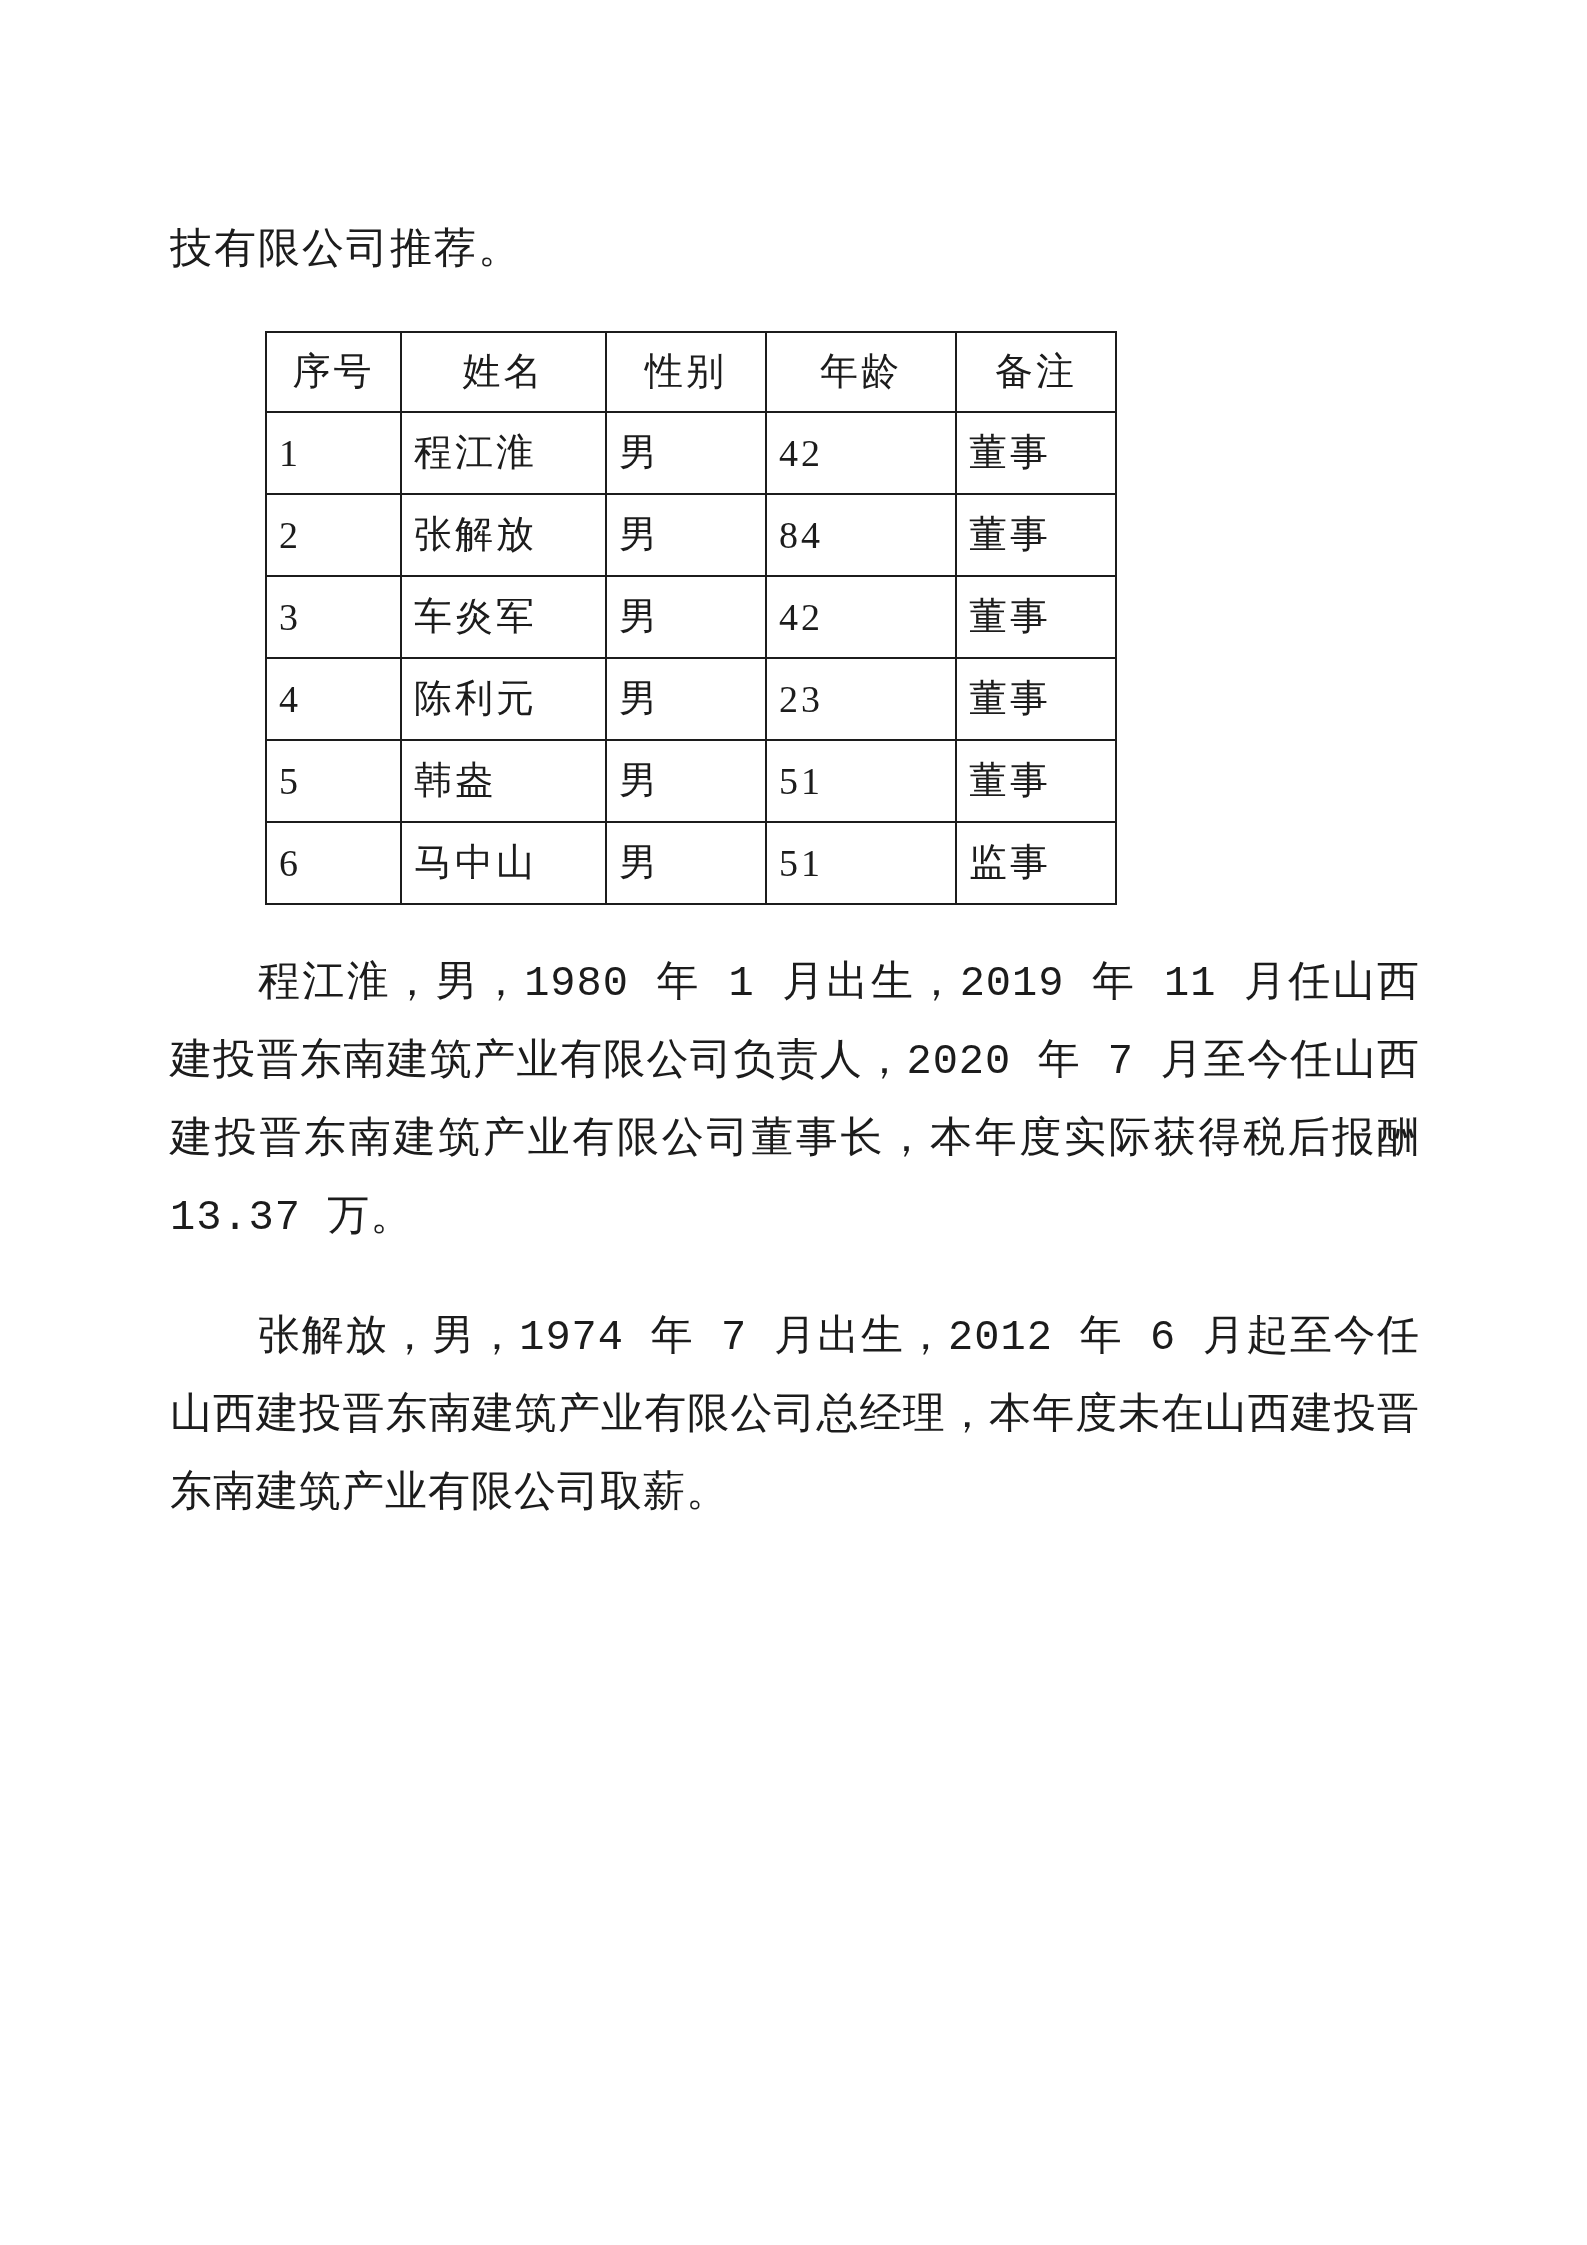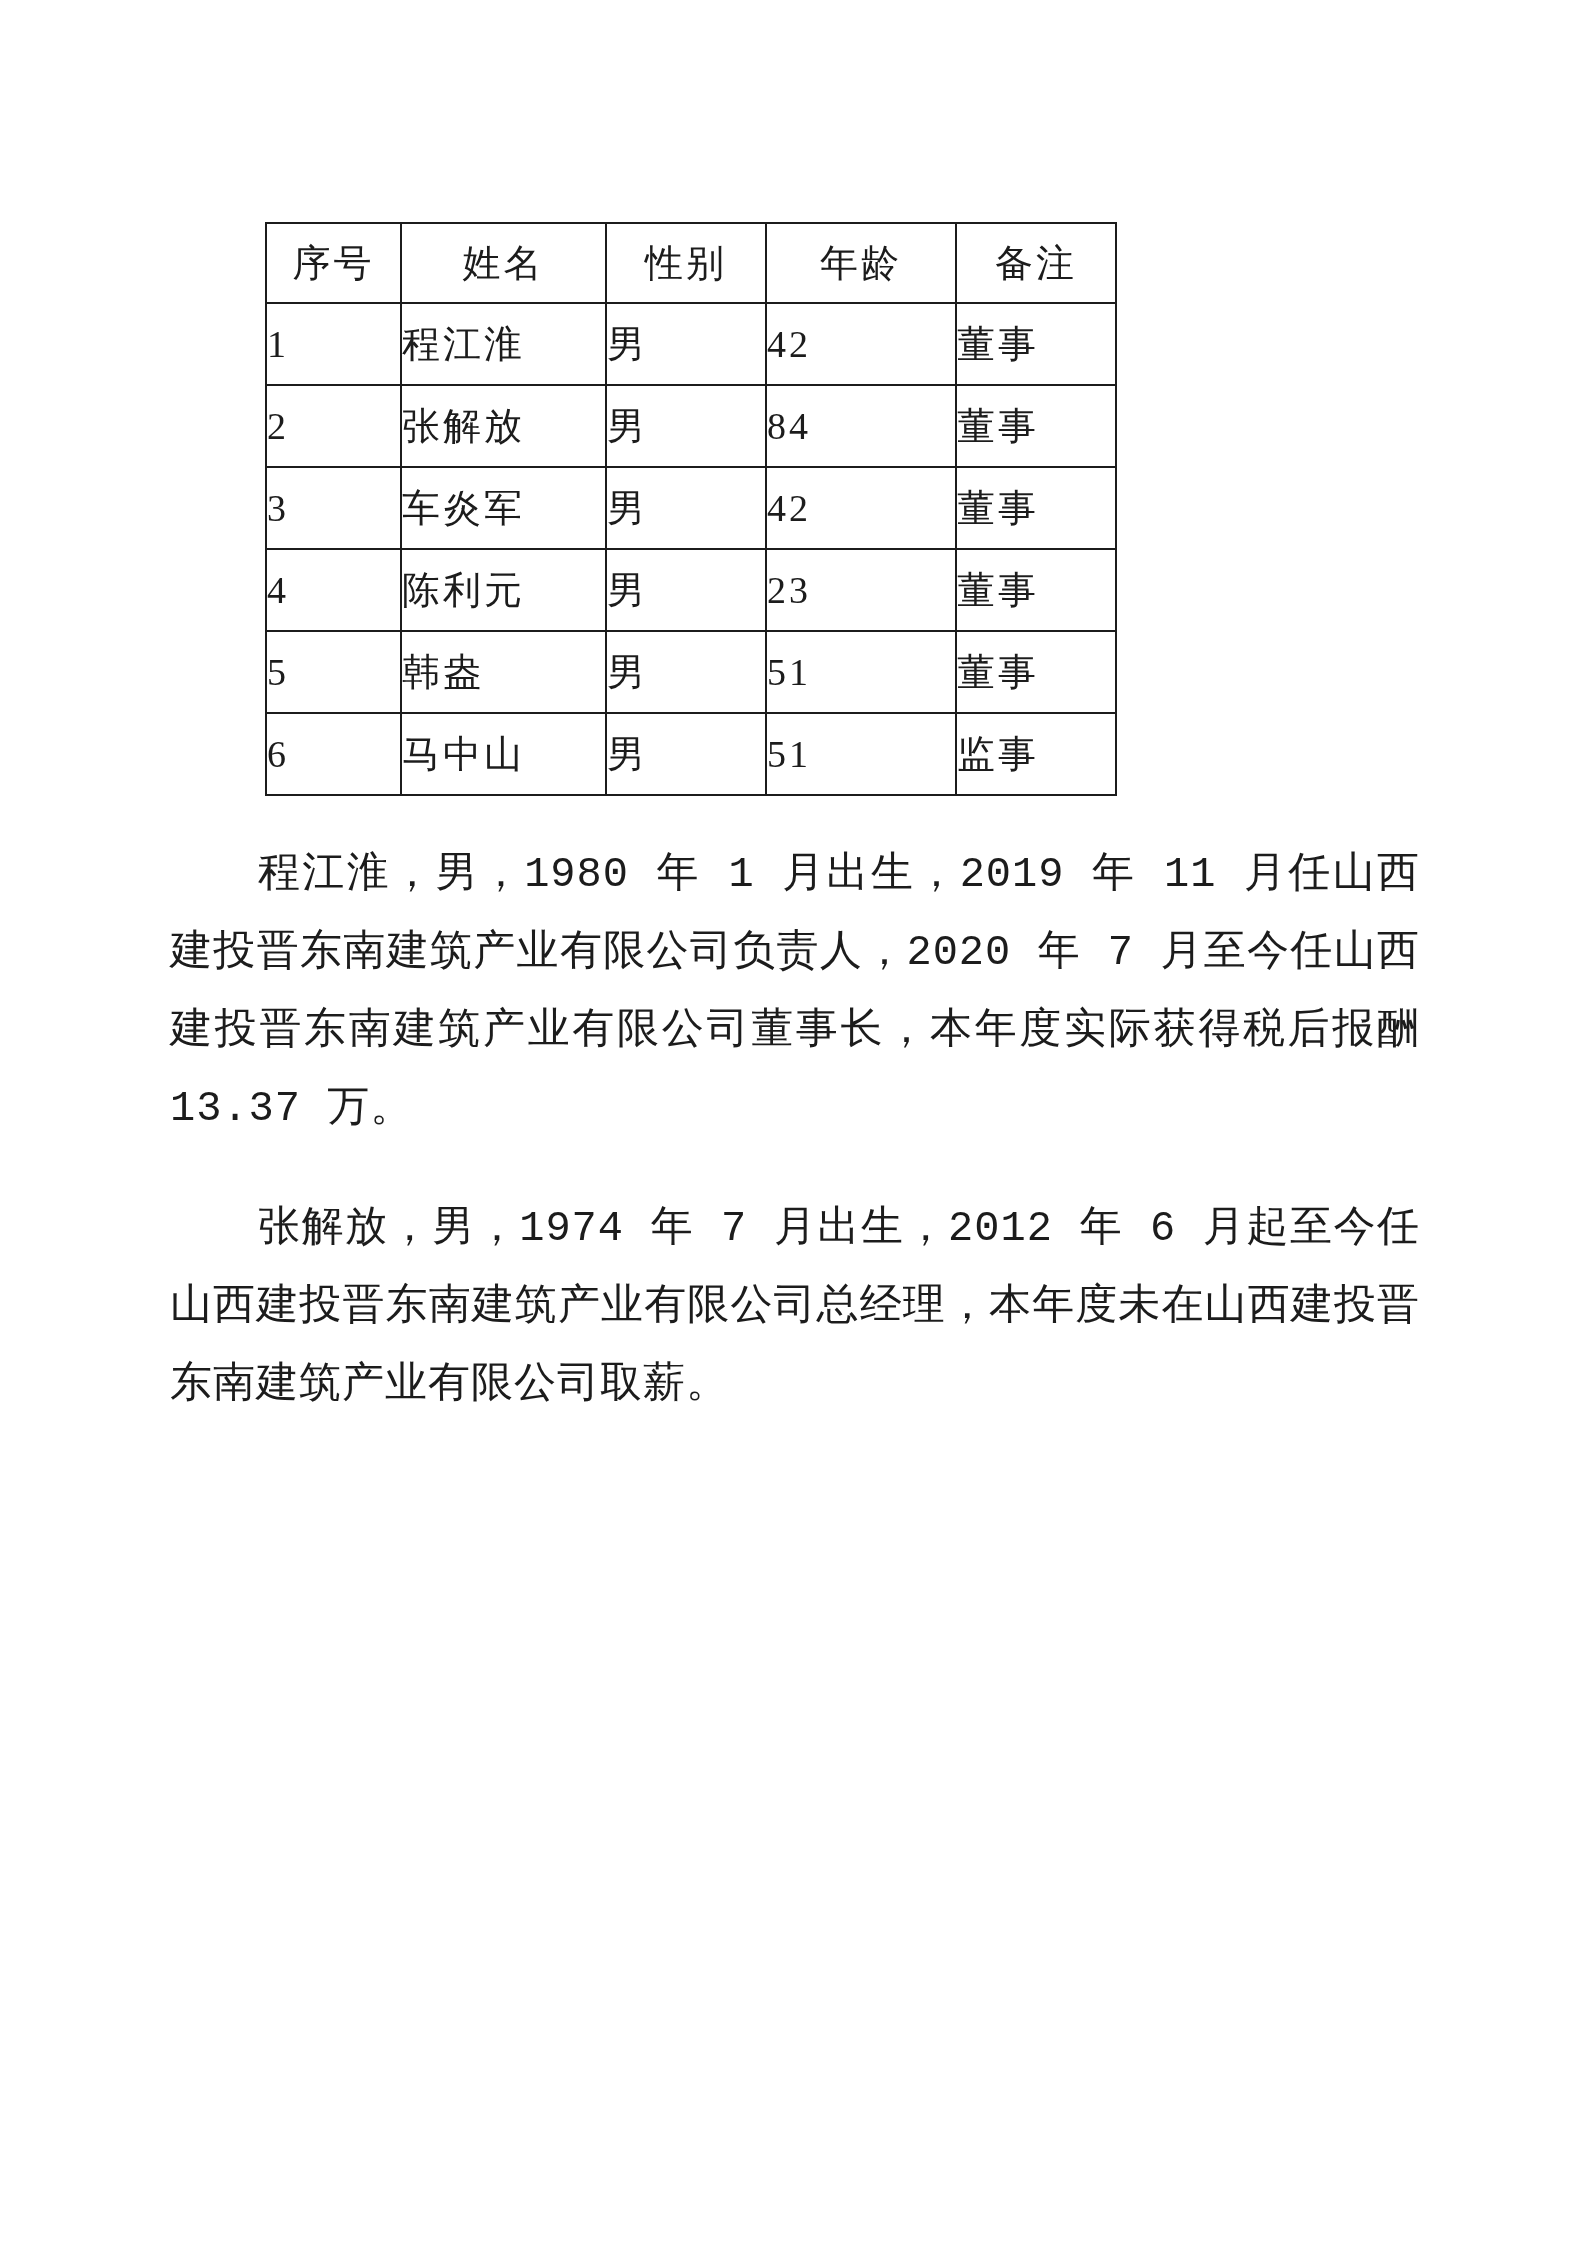--- a/index.html
+++ b/index.html
@@ -32,21 +32,21 @@
     table-layout: fixed;
     width: 850px;
     margin-left: 95px;
   }
   .roster-table th,
   .roster-table td {
     border: 2px solid #1c1c1c;
     vertical-align: middle;
     font-weight: normal;
     font-size: 38px;
-    padding: 0;
+    padding: 12px;
     letter-spacing: 3px;
   }
   .roster-table thead tr { height: 80px; }
   .roster-table tbody tr { height: 82px; }
   .paragraphs {
     margin-top: 40px;
     font-size: 42px;
     line-height: 78px;
     font-family: Liberation Mono, monospace;
   }
@@ -56,20 +56,21 @@
     text-align: justify;
     letter-spacing: 1px;
   }
   .para:last-child { margin-bottom: 0; }
 </style>
 </head>
 <body>
 
 <div class="page">
 
+  <p class="intro-line">技有限公司推荐。</p>
 
   <table class="roster-table">
     <colgroup>
         <col style="width: 135px;">
         <col style="width: 205px;">
         <col style="width: 160px;">
         <col style="width: 190px;">
         <col style="width: 160px;">
       </colgroup>
     <thead>

